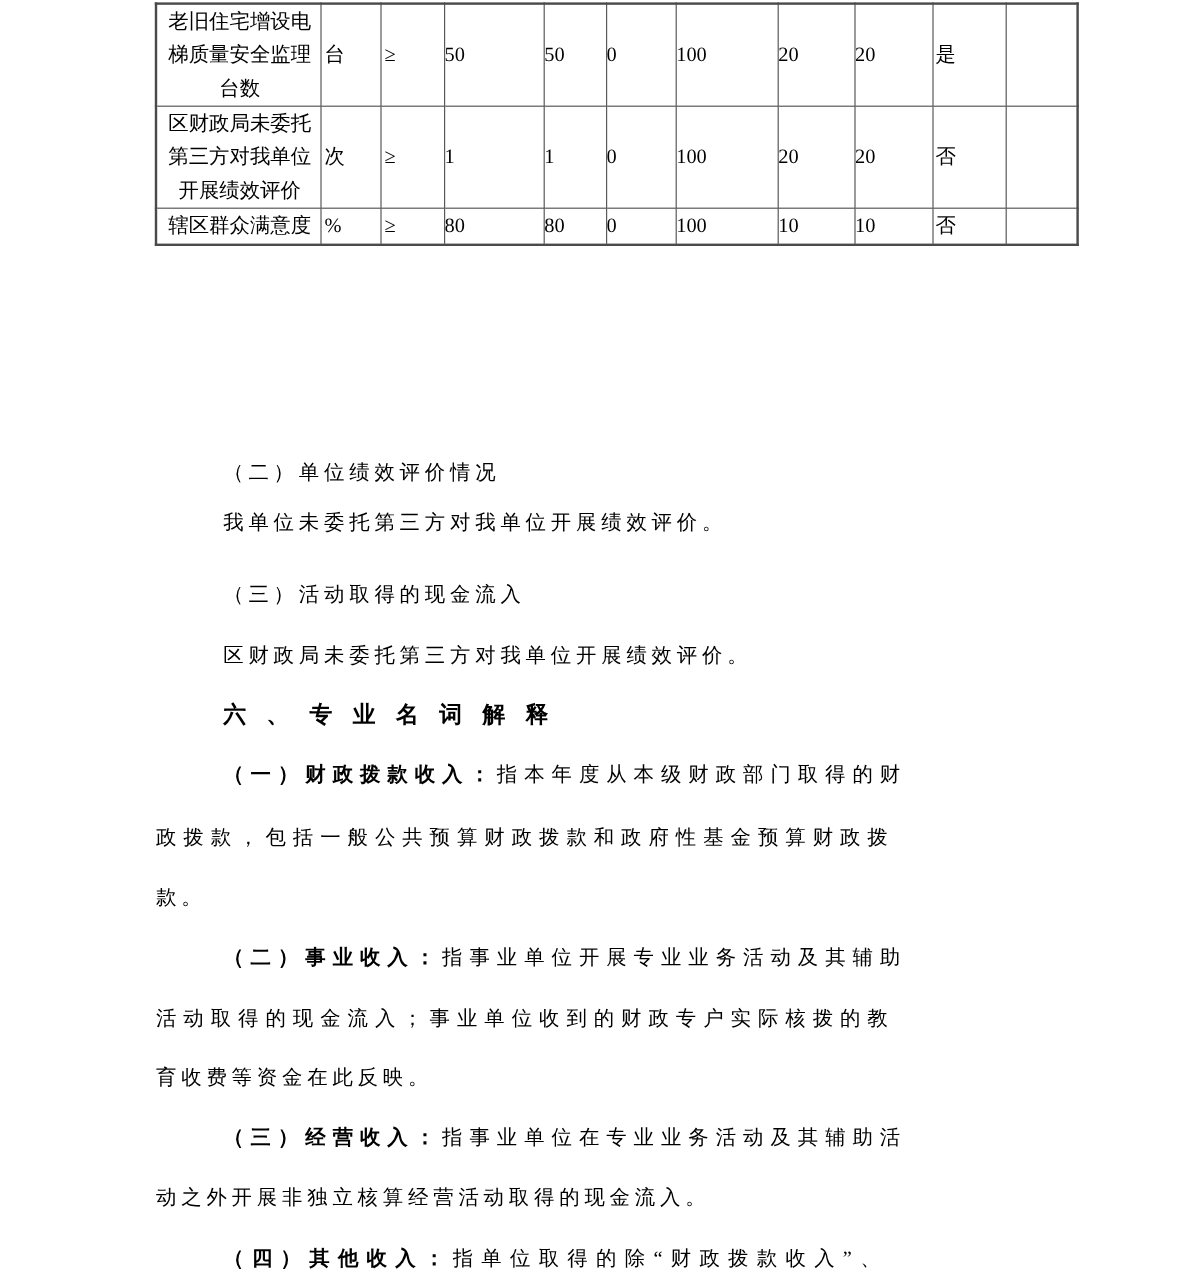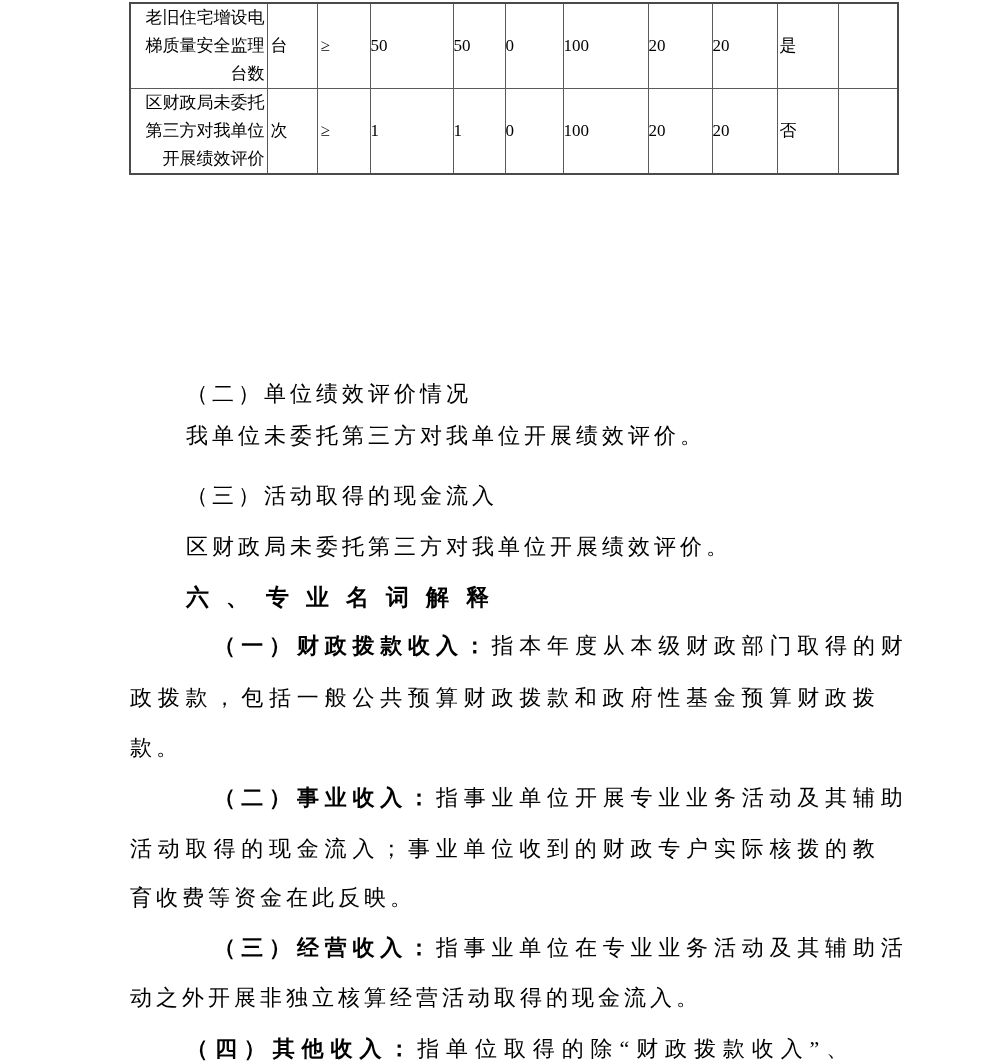--- a/index.html
+++ b/index.html
@@ -13,41 +13,41 @@
     position:absolute;left:129px;top:2px;
     border-collapse:collapse;table-layout:fixed;width:768px;
     font-size:17px;line-height:28px;color:#000;
   }
   .perf-table td{
     border:1px solid #5a5a5a;
     vertical-align:middle;overflow:hidden;
     padding:0;
   }
   .perf-table{border:2px solid #4a4a4a;}
-  .perf-table td.name{text-align:right;padding:0 2px 0 4px;}
+  .perf-table td.name{text-align:center;padding:0 2px 0 4px;}
   .perf-table td.unit{text-align:left;padding-left:3px;}
   .perf-table td.op{text-align:left;padding-left:3px;}
   .perf-table td.num{text-align:left;padding-right:2px;}
   .perf-table td.flag{text-align:left;padding-left:2px;}
   
   .text-layer{position:absolute;left:130px;top:0;width:756px;}
   .line{
     position:absolute;left:0;width:750px;height:52px;line-height:52px;
-    font-size:22px;white-space:nowrap;letter-spacing:4px;
+    font-size:17px;white-space:nowrap;letter-spacing:4px;
   }
   .indent{padding-left:56px;}
-  .ls58{letter-spacing:5.8px;text-align:center;}
+  .ls58{letter-spacing:5.8px;}
   .ls69{letter-spacing:6.9px;}
   .lead{
     font-weight:bold;
     font-family:"Liberation Sans","DejaVu Sans",sans-serif;
   }
   .h-main{
     font-family:"Liberation Sans","DejaVu Sans",sans-serif;
-    font-weight:bold;font-size:23px;letter-spacing:17px;
+    font-weight:bold;font-size:19px;letter-spacing:17px;
   }
 </style>
 </head>
 <body>
 
 <table class="perf-table">
   <colgroup>
     <col style="width:137px">
       <col style="width:50px">
       <col style="width:53px">
@@ -77,20 +77,33 @@
   <tr style="height:84px">
     <td class="name">区财政局未委托第三方对我单位开展绩效评价</td>
     <td class="unit">次</td>
     <td class="op">≥</td>
     <td class="num">1</td>
     <td class="num">1</td>
     <td class="num">0</td>
     <td class="num">100</td>
     <td class="num">20</td>
     <td class="num">20</td>
+    <td class="flag">否</td>
+    <td class="empty"></td>
+  </tr>
+  <tr style="height:30px">
+    <td class="name">辖区群众满意度</td>
+    <td class="unit">%</td>
+    <td class="op">≥</td>
+    <td class="num">80</td>
+    <td class="num">80</td>
+    <td class="num">0</td>
+    <td class="num">100</td>
+    <td class="num">10</td>
+    <td class="num">10</td>
     <td class="flag">否</td>
     <td class="empty"></td>
   </tr>
 </tbody>
   </table>
 
 <div class="text-layer">
 
   <div class="line indent" style="top:368px">
     <span>（二）单位绩效评价情况</span>

